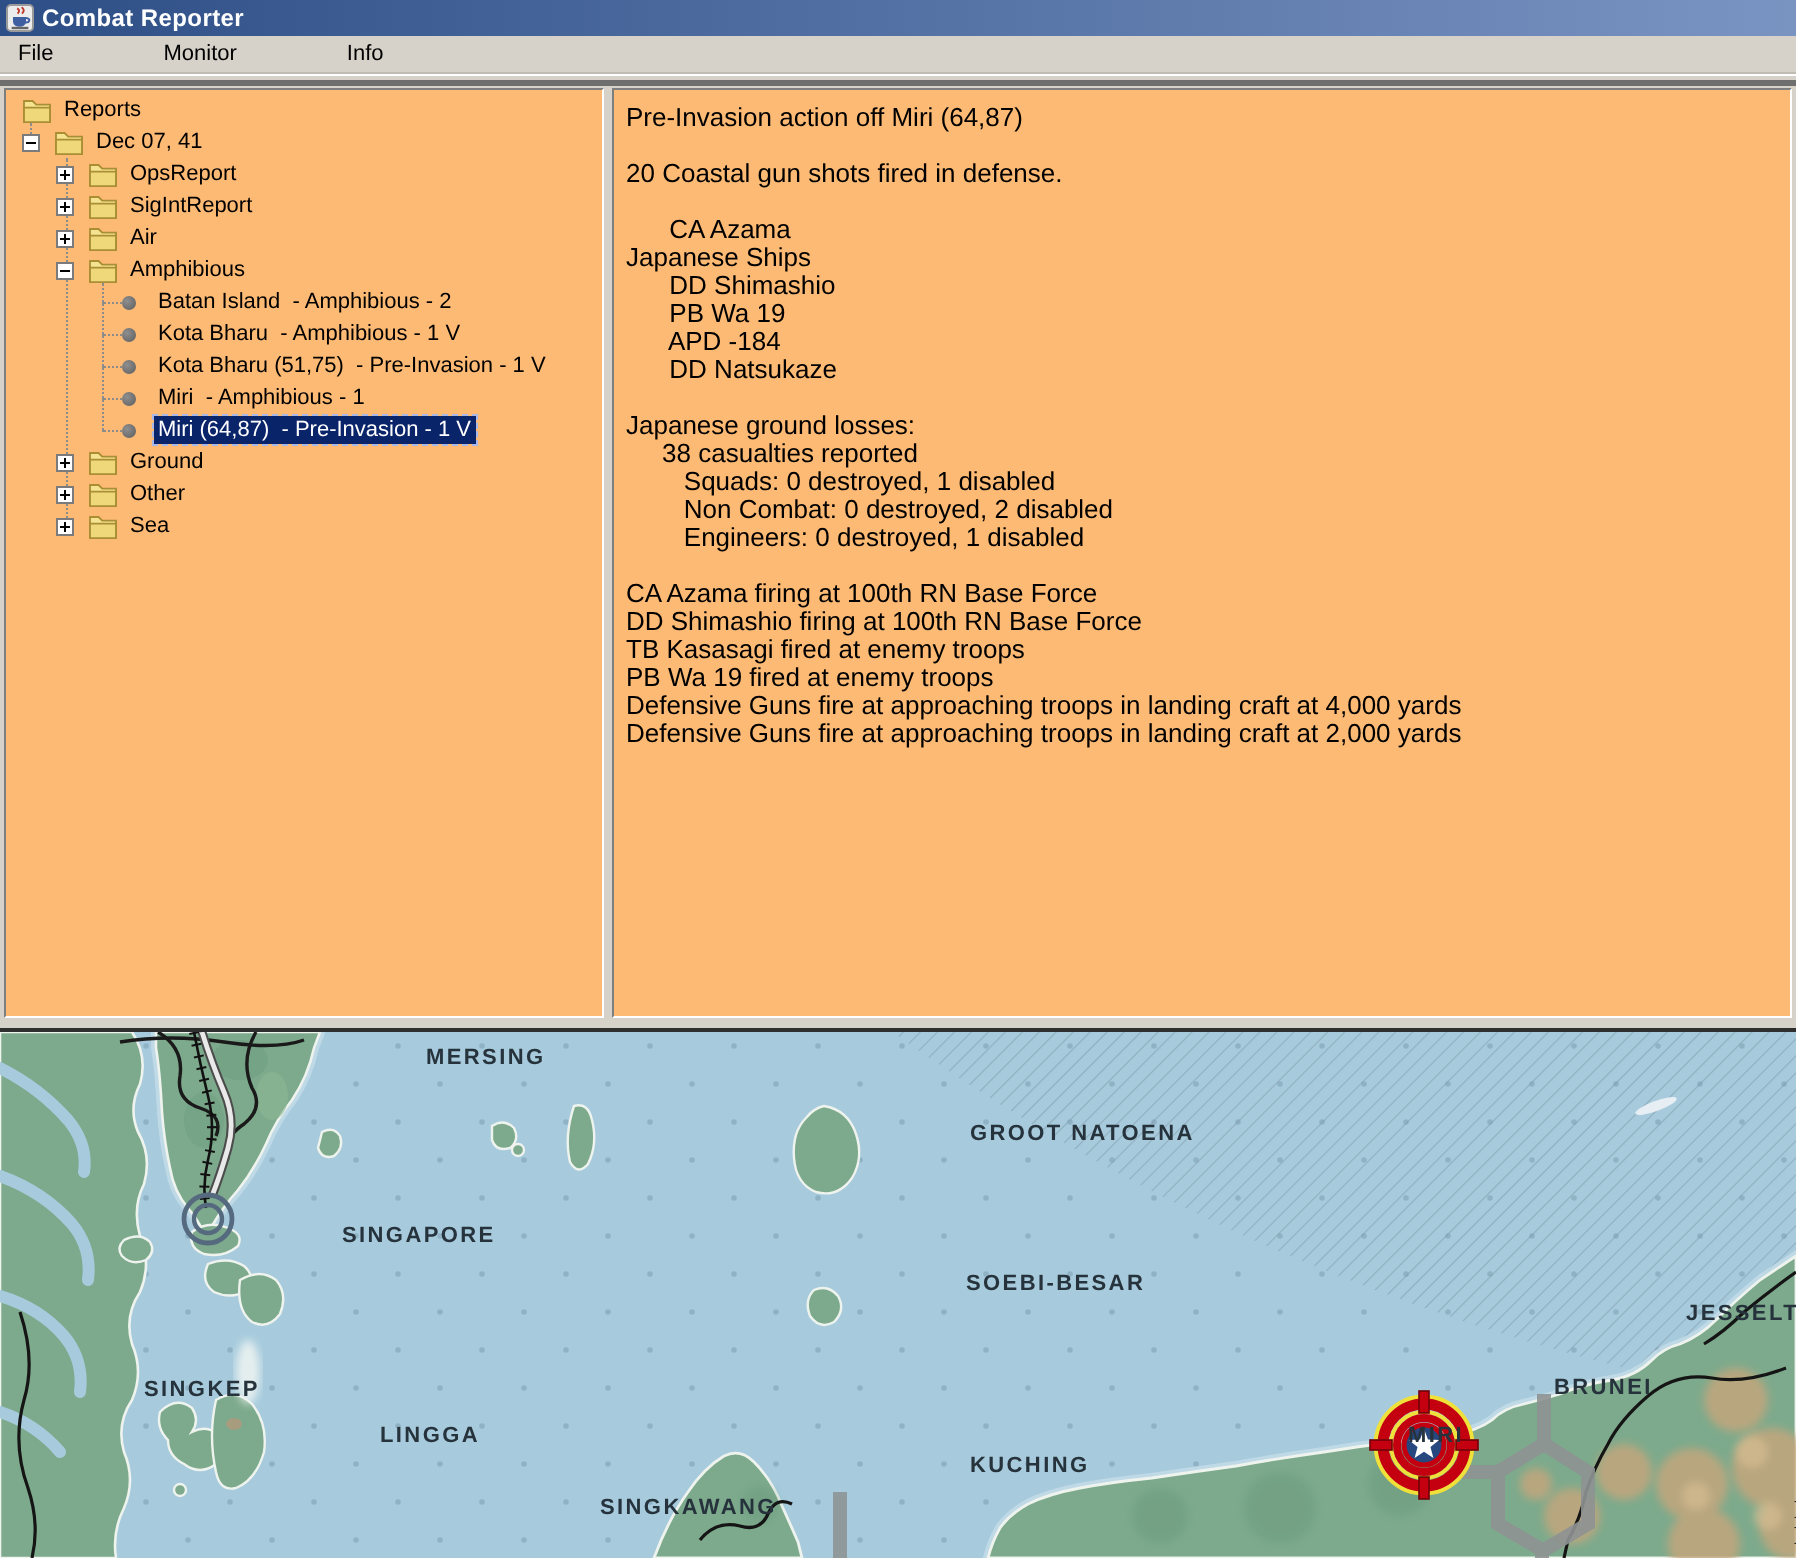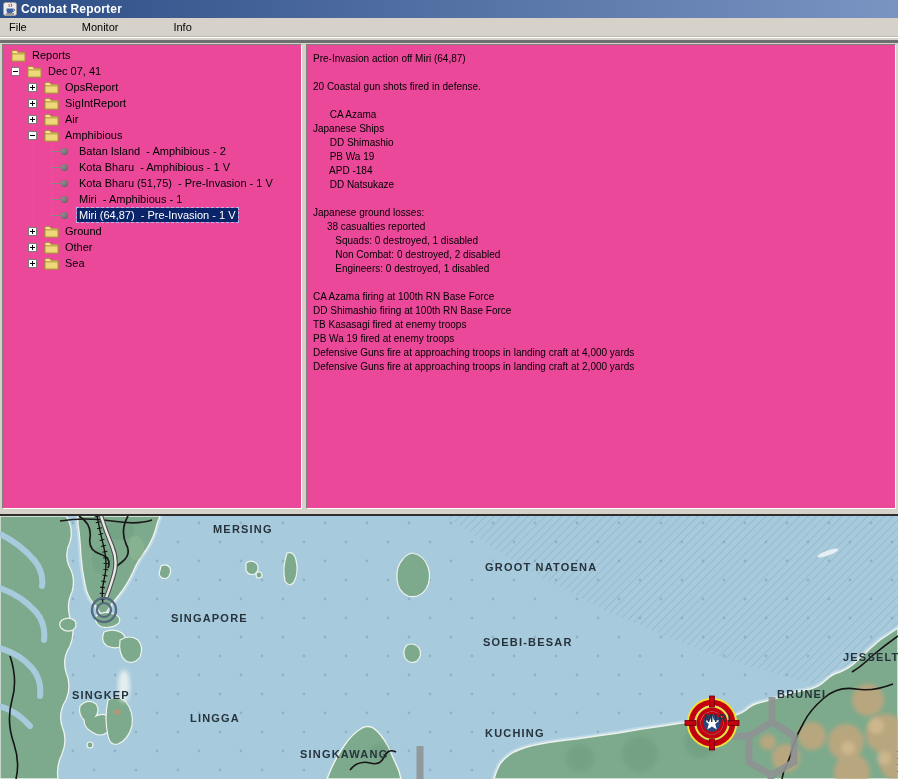--- a/index.html
+++ b/index.html
@@ -23,21 +23,21 @@
   .menu-item{font-size:11px; color:#000; padding:2px 8px; margin-left:2px; cursor:default;}
   .menu-item:first-child{margin-left:1px;}
 
   
   .topstrip{position:absolute; left:0; top:37px; width:898px; height:6px;
     background:var(--menubar); border-top:1px solid #ffffff; border-bottom:3px solid #6e6e6e;}
 
   .workarea{position:absolute; left:0; top:43px; width:898px; height:471px; background:var(--menubar);}
 
   
-  .panel{position:absolute; top:1px; background:#ec4899; border:1px solid;
+  .panel{position:absolute; top:1px; background:#fdba74; border:1px solid;
     border-color:#7f7f7f #ffffff #ffffff #7f7f7f;}
   .tree-panel{left:2px; width:300px; height:465px; overflow:hidden;}
   .report-panel{left:306px; width:590px; height:465px; overflow:hidden;}
 
   
   .tree{position:relative; padding-top:2px; font-size:11px; color:#000;}
   .tree-row{height:16px; display:flex; align-items:center; position:relative;}
   .tree-row .sp{flex:0 0 auto; height:1px;}
   .stub{flex:0 0 10px; height:0; border-top:1px dotted #8c8c8c;}
   .expander{flex:0 0 9px; width:9px; height:9px; border:1px solid #7b7b7b; background:#fff;
@@ -45,21 +45,21 @@
   .expander::before{content:""; position:absolute; left:1px; top:3px; width:5px; height:1px; background:#000;}
   .expander.plus::after{content:""; position:absolute; left:3px; top:1px; width:1px; height:5px; background:#000;}
   .ticon{flex:0 0 15px; width:15px; height:13px; margin-right:4px;}
   .bullet{flex:0 0 7px; width:7px; height:7px; border-radius:50%;
     background:radial-gradient(circle at 35% 35%, #8f8f8f, #5c5c5c); margin-right:9px;}
   .lbl{white-space:pre; line-height:14px; padding:0 2px;}
   .tree-row.selected .lbl{background:var(--sel); color:#fff; outline:1px dashed #a9b8e8;}
   .guide{position:absolute; width:0; border-left:1px dotted #8c8c8c;}
 
   
-  .report{padding:7px 6px; font-size:10px; color:#000;}
+  .report{padding:7px 6px; font-size:13px; color:#000;}
   .rline{white-space:pre; height:14px; line-height:14px;}
 
   
   .map{position:absolute; left:0; top:514px; width:898px; height:265px;
     border-top:2px solid #2f2f2f; background:var(--sea); overflow:hidden;}
   .map svg.terrain{position:absolute; left:0; top:0;}
   .map-label{position:absolute; font-size:11px; font-weight:bold; letter-spacing:1.2px;
     color:var(--label); white-space:pre; line-height:12px;margin-left:40px;}
   .map-label.region{font-family:"Liberation Serif","DejaVu Serif",serif; font-size:13px;
     letter-spacing:1px; color:#262626; line-height:13px;}

